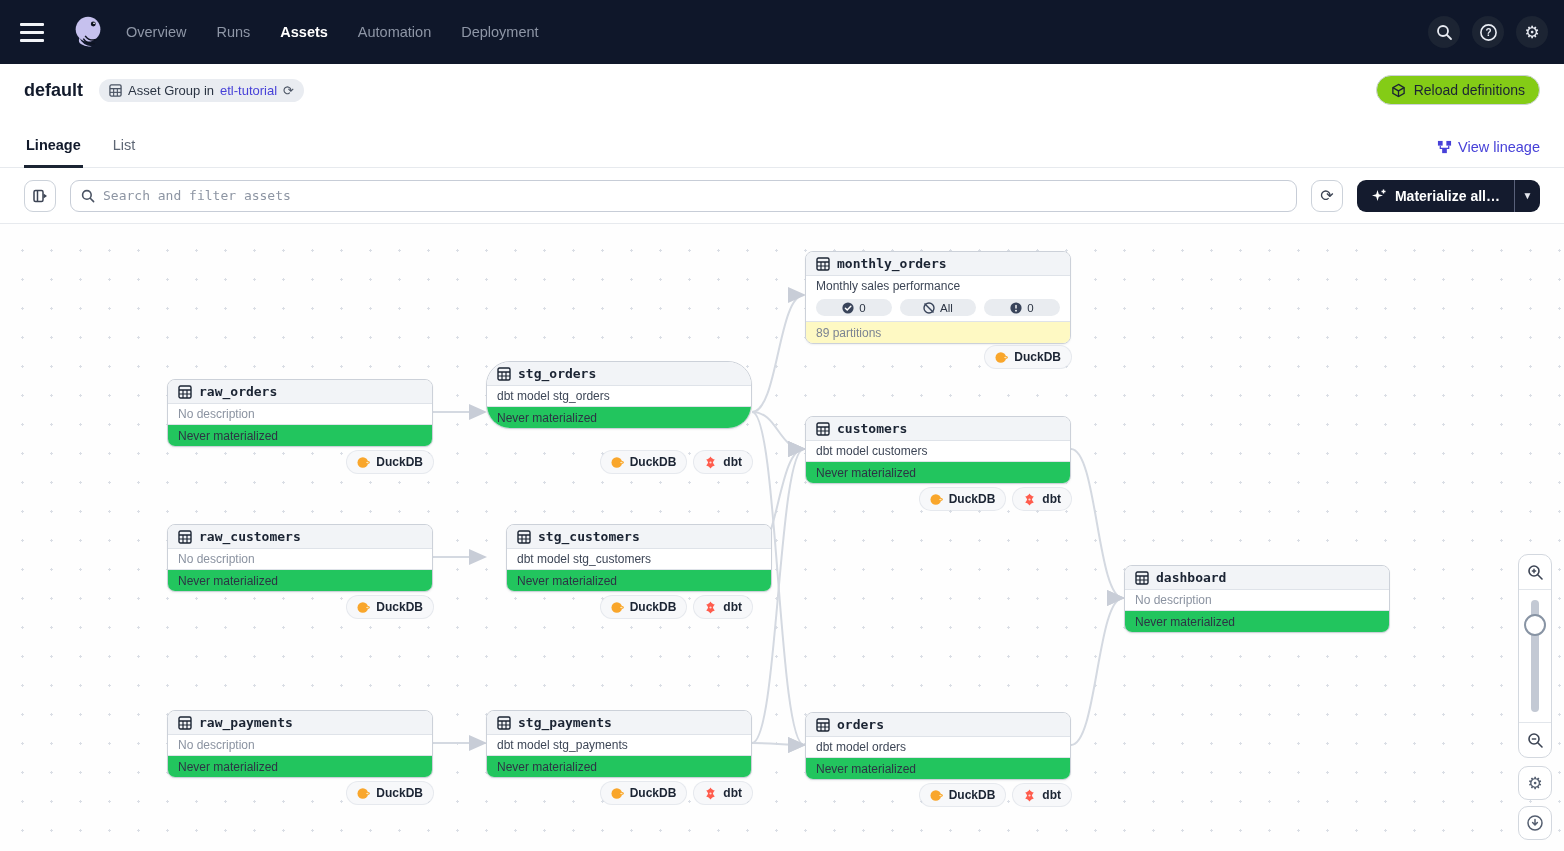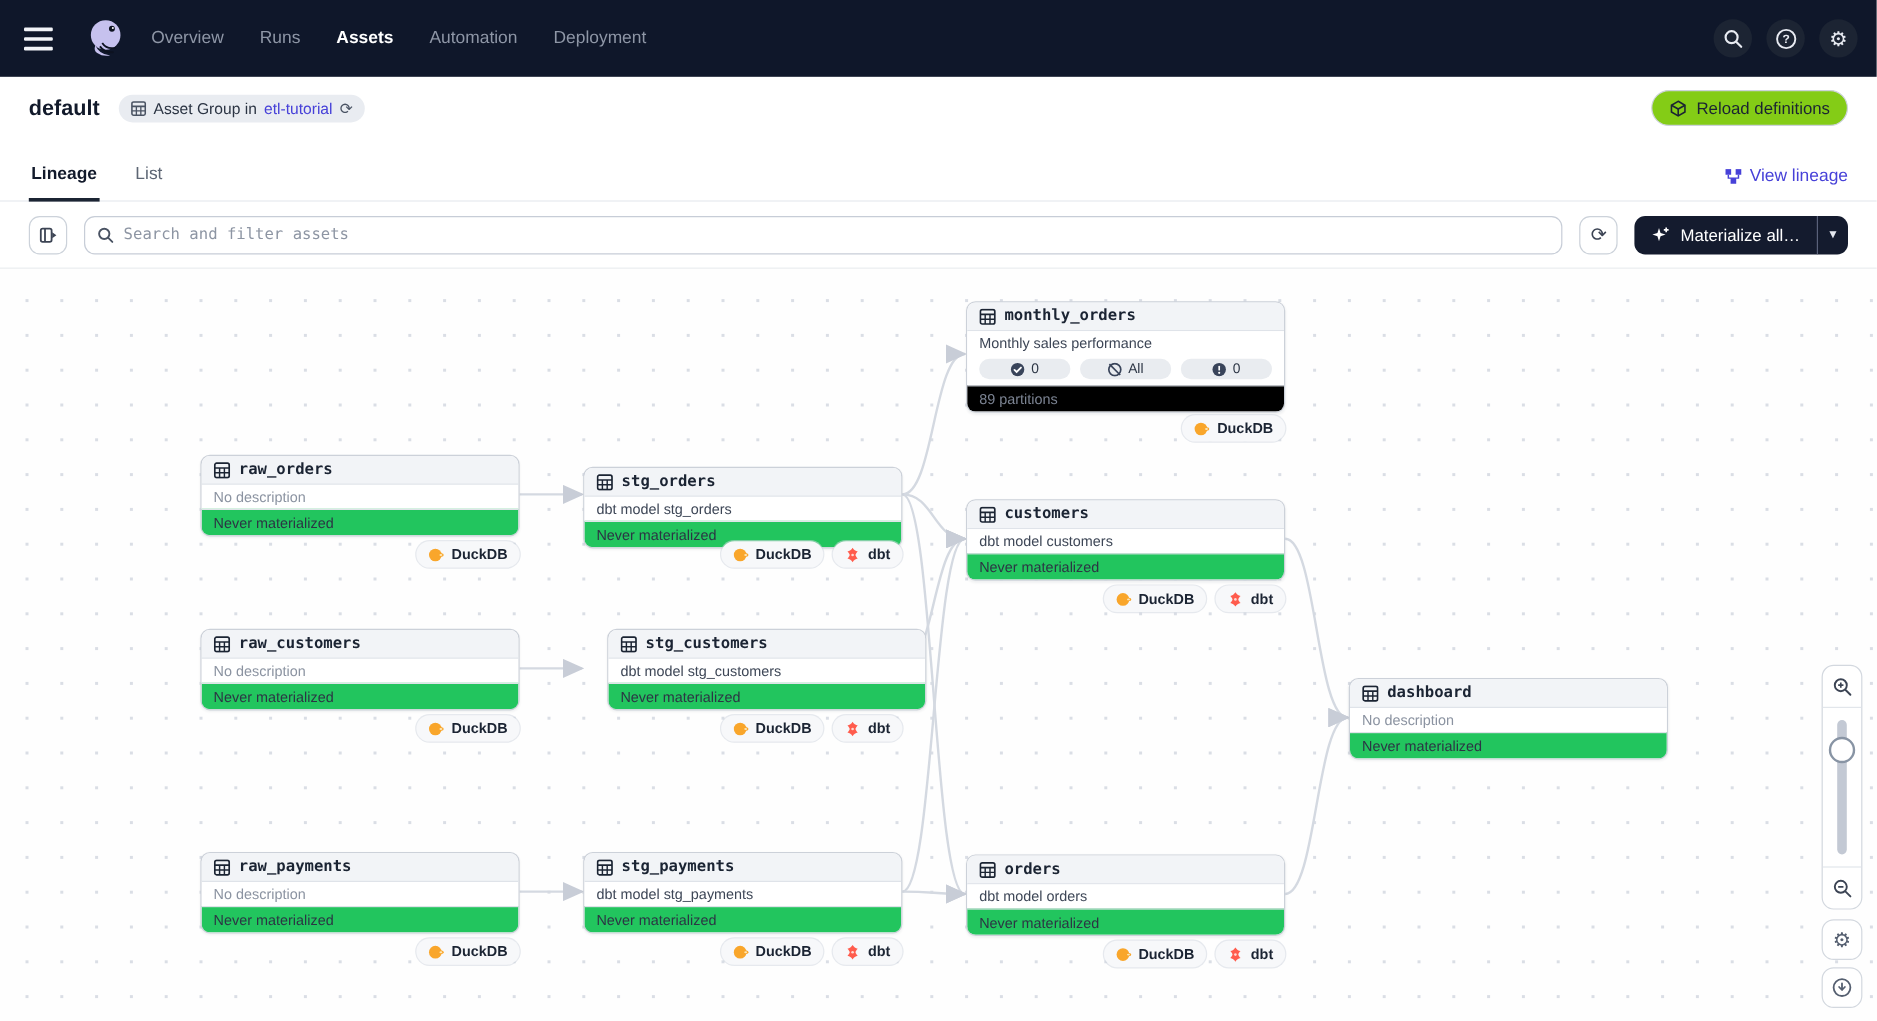--- a/index.html
+++ b/index.html
@@ -32,37 +32,37 @@
   .tab.active::after { content:""; position:absolute; left:0; right:0; bottom:-1px; height:3px; background:#1b2433; }
   .view-lineage { margin-left:auto; display:flex; align-items:center; gap:6px; color:#4741d8; font-size:14.5px; padding-bottom:12px; cursor:pointer; }
 
   
   .toolbar { height:56px; display:flex; align-items:center; padding:0 24px; border-bottom:1px solid #e7eaee; gap:14px; }
   .sq-btn { width:32px; height:32px; border:1px solid #ccd2da; border-radius:9px; background:#fff; display:flex; align-items:center; justify-content:center; cursor:pointer; color:#3c4454; flex:0 0 auto; }
   .search-box { flex:1; height:32px; border:1px solid #c7cdd7; border-radius:9px; display:flex; align-items:center; padding:0 10px; gap:8px; background:#fff; }
   .search-box input { border:none; outline:none; flex:1; font-family:"DejaVu Sans Mono","Liberation Mono",monospace; font-size:13px; color:#333c4b; background:transparent; }
   .search-box input::placeholder { color:#8d95a3; }
   .materialize { display:flex; align-items:stretch; border-radius:9px; overflow:hidden; background:#141b2e; color:#fff; cursor:pointer; flex:0 0 auto; }
-  .materialize .main { display:flex; align-items:center; gap:8px; padding:0 14px; height:32px; font-size:14px; font-weight:400; }
+  .materialize .main { display:flex; align-items:center; gap:8px; padding:0 14px; height:32px; font-size:14px; font-weight:700; }
   .materialize .caret { width:26px; display:flex; align-items:center; justify-content:center; border-left:1px solid #59617a; font-size:10px; color:#e5e8ef; }
 
   
   .canvas { position:relative; width:1564px; height:627px; background:#fefefe;
     background-image:radial-gradient(#dadee5 1.3px, transparent 1.4px);
     background-size:29px 29px; background-position:8px 12px; overflow:hidden; }
   .edges { position:absolute; left:0; top:0; pointer-events:none; }
 
   .asset-node { position:absolute; width:266px; border:1px solid #ccd1d9; border-radius:8px; background:#fff;
     box-shadow:0 1px 2px rgba(20,30,50,.06); cursor:pointer; overflow:hidden; }
   .an-header { display:flex; align-items:center; gap:7px; background:#f2f4f7; border-bottom:1px solid #dfe3e9; padding:0 10px; height:24px;
     font-family:"DejaVu Sans Mono","Liberation Mono",monospace; font-size:13px; font-weight:700; color:#1b2433; }
   .an-desc { padding:0 10px; font-size:12px; color:#3d4656; display:flex; align-items:center; height:20px; background:#fff; }
   .an-desc.muted { color:#8b93a1; }
   .an-footer { padding:0 10px; font-size:12px; color:#2c3544; display:flex; align-items:center; height:22px; background:#22c55e; border-top:1px solid #dfe3e9; }
-  .an-footer.muted { color:#7c8493; background:#000000; }
+  .an-footer.muted { color:#7c8493; background:#fef9c3; }
   .an-pills { display:flex; gap:8px; padding:3px 10px 5px 10px; height:25px; background:#fff; }
   .an-pill { flex:1; background:#e9ecf0; border-radius:11px; display:flex; align-items:center; justify-content:center; gap:5px; font-size:11.5px; color:#2c3544; }
 
   .badge-row { position:absolute; display:flex; justify-content:flex-end; gap:8px; height:22px; }
   .kind-badge { display:flex; align-items:center; gap:6px; background:#f7f8fa; border-radius:11px; padding:0 10px; font-size:12px; font-weight:700; color:#1b2433; box-shadow:0 0 0 1px rgba(210,215,224,.55); cursor:pointer; }
 
   
   .zoom-panel { position:absolute; right:12px; top:330px; width:34px; border:1px solid #d3d8df; border-radius:10px; background:#fff; display:flex; flex-direction:column; align-items:center; }
   .zp-btn { width:100%; height:34px; display:flex; align-items:center; justify-content:center; color:#3c4454; cursor:pointer; }
   .zp-slider { position:relative; width:100%; height:134px; border-top:1px solid #e2e6eb; border-bottom:1px solid #e2e6eb; display:flex; justify-content:center; cursor:pointer; }
@@ -267,21 +267,21 @@
       <div class="badge-row" style="left: 167px; top: 227px; width: 266px;">
         <div class="kind-badge">
           <svg width="13" height="13" viewBox="0 0 13 13">
             <circle cx="5.8" cy="6.5" r="5.3" fill="#f9a62b"></circle>
             <ellipse cx="10.8" cy="6.5" rx="2" ry="1.4" fill="#f9a62b"></ellipse>
             <ellipse cx="10.4" cy="6.5" rx="1.2" ry="0.8" fill="#fde6b5"></ellipse>
           </svg>
           <span>DuckDB</span>
         </div>
       </div>
-      <div class="asset-node" style="left: 486px; top: 165px;">
+      <div class="asset-node" style="left: 486px; top: 137px; border-radius: 24px;">
         <div class="an-header">
           <svg width="14" height="14" viewBox="0 0 14 14">
             <rect x="1" y="1" width="12" height="12" rx="1.5" fill="none" stroke="#1b2433" stroke-width="1.4"></rect>
             <line x1="1" y1="5" x2="13" y2="5" stroke="#1b2433" stroke-width="1.4"></line>
             <line x1="5" y1="5" x2="5" y2="13" stroke="#1b2433" stroke-width="1.2"></line>
             <line x1="9" y1="5" x2="9" y2="13" stroke="#1b2433" stroke-width="1.2"></line>
             <line x1="1" y1="9" x2="13" y2="9" stroke="#1b2433" stroke-width="1.2"></line>
           </svg>
           <span>stg_orders</span>
         </div>

